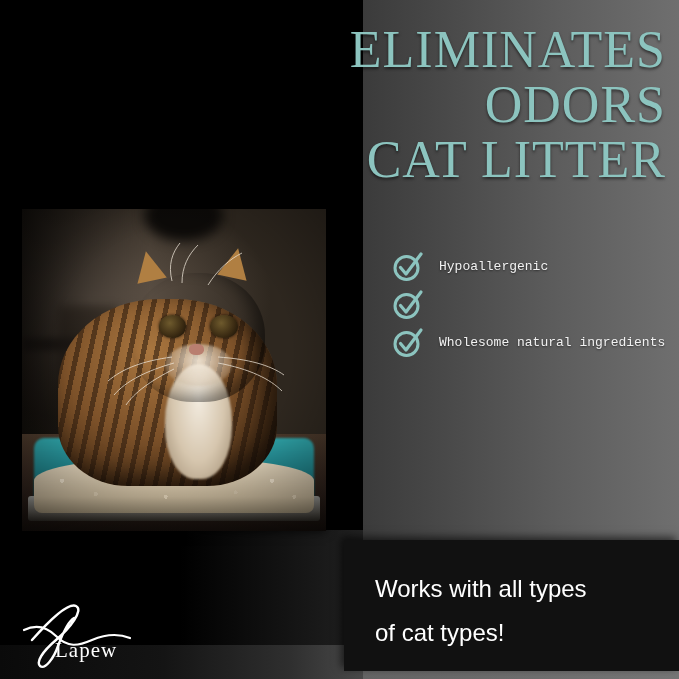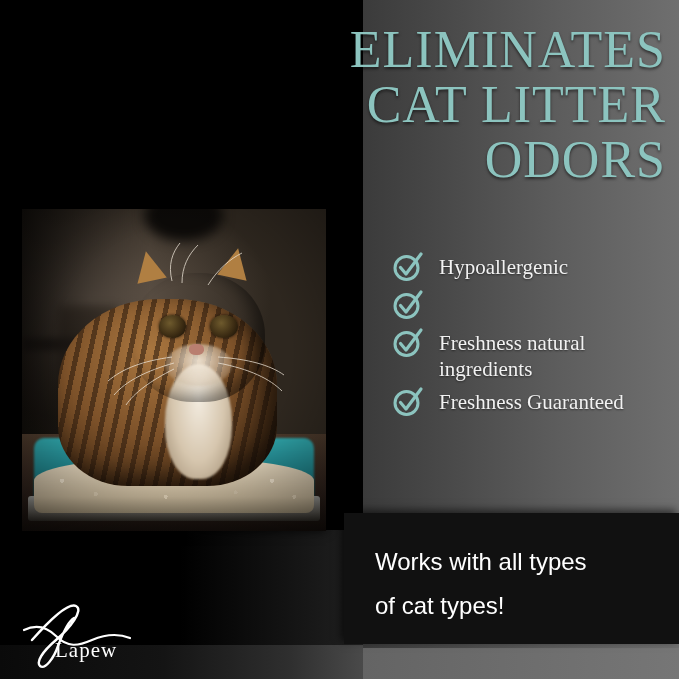--- a/index.html
+++ b/index.html
@@ -76,26 +76,27 @@
   }
   .check-icon {
     flex: 0 0 auto;
     width: 34px; height: 34px;
     margin-right: 14px;
     position: relative;
     top: -2px;
   }
   .check-icon svg { display: block; }
   .feature-label {
-    font-family: Liberation Serif, serif;
-    font-size: 21px;
+    font-family: Liberation Mono, monospace;
+    font-size: 13px;
     line-height: 26px;
     color: #f2f2f2;
     text-shadow: 0 1px 2px rgba(0,0,0,0.5);
     padding-top: 3px;
+    text-align: center;
   }
 
   
   .photo-frame {
     position: absolute;
     left: 22px; top: 209px;
     width: 304px; height: 322px;
     overflow: hidden;
     background: #241c14;
     box-shadow: 0 0 10px rgba(0,0,0,0.8);
@@ -211,21 +212,21 @@
     pointer-events: none;
   }
   .ph-vignette {
     position: absolute; inset: 0;
     background: radial-gradient(ellipse 85% 85% at 50% 45%, rgba(0,0,0,0) 45%, rgba(0,0,0,.55) 100%);
   }
 
   
   .callout {
     position: absolute;
-    left: 344px; top: 513px;
+    left: 344px; top: 540px;
     width: 335px; height: 131px;
     background: #111111;
     box-shadow: -3px -3px 8px rgba(0,0,0,.6);
   }
   .callout-text {
     position: absolute;
     left: 31px; top: 27px;
     width: 280px;
     font-family: "Liberation Sans", sans-serif;
     font-size: 24px;
@@ -255,22 +256,22 @@
 <div id="canvas">
 
   <div class="bg-black-left"></div>
   <div class="bg-gray-right"></div>
   <div class="bg-left-lower-fade"></div>
   <div class="bg-bottom-fade"></div>
   <div class="bg-bottom-strip"></div>
 
   <div class="headline">
     <span class="hl-line">ELIMINATES</span>
+    <span class="hl-line">ODORS</span>
     <span class="hl-line">CAT LITTER</span>
-    <span class="hl-line">ODORS</span>
   </div>
 
   <div class="feature-list">
 
     <div class="feature-row">
       <span class="check-icon">
         <svg width="34" height="34" viewBox="0 0 34 34">
           <circle cx="15.5" cy="19" r="11.5" fill="none" stroke="#8cc4bf" stroke-width="3"></circle>
           <path d="M9.5 18.5 L15 25 L30 5" fill="none" stroke="#8cc4bf" stroke-width="3.2" stroke-linecap="round" stroke-linejoin="round"></path>
         </svg>
@@ -287,32 +288,23 @@
       </span>
     </div>
 
     <div class="feature-row">
       <span class="check-icon">
         <svg width="34" height="34" viewBox="0 0 34 34">
           <circle cx="15.5" cy="19" r="11.5" fill="none" stroke="#8cc4bf" stroke-width="3"></circle>
           <path d="M9.5 18.5 L15 25 L30 5" fill="none" stroke="#8cc4bf" stroke-width="3.2" stroke-linecap="round" stroke-linejoin="round"></path>
         </svg>
       </span>
-      <span class="feature-label">Freshness natural ingredients</span>
-    </div>
-
-    <div class="feature-row">
-      <span class="check-icon">
-        <svg width="34" height="34" viewBox="0 0 34 34">
-          <circle cx="15.5" cy="19" r="11.5" fill="none" stroke="#8cc4bf" stroke-width="3"></circle>
-          <path d="M9.5 18.5 L15 25 L30 5" fill="none" stroke="#8cc4bf" stroke-width="3.2" stroke-linecap="round" stroke-linejoin="round"></path>
-        </svg>
-      </span>
-      <span class="feature-label">Freshness Guaranteed</span>
-    </div>
+      <span class="feature-label">Wholesome natural ingredients</span>
+    </div>
+
 
   </div>
 
   <div class="photo-frame">
     <div class="photo-scene">
       <div class="ph-wall"></div>
       <div class="ph-wall-door"></div>
       <div class="ph-shelf"></div>
       <div class="ph-wall-dark"></div>
       <div class="ph-blob-top"></div>

